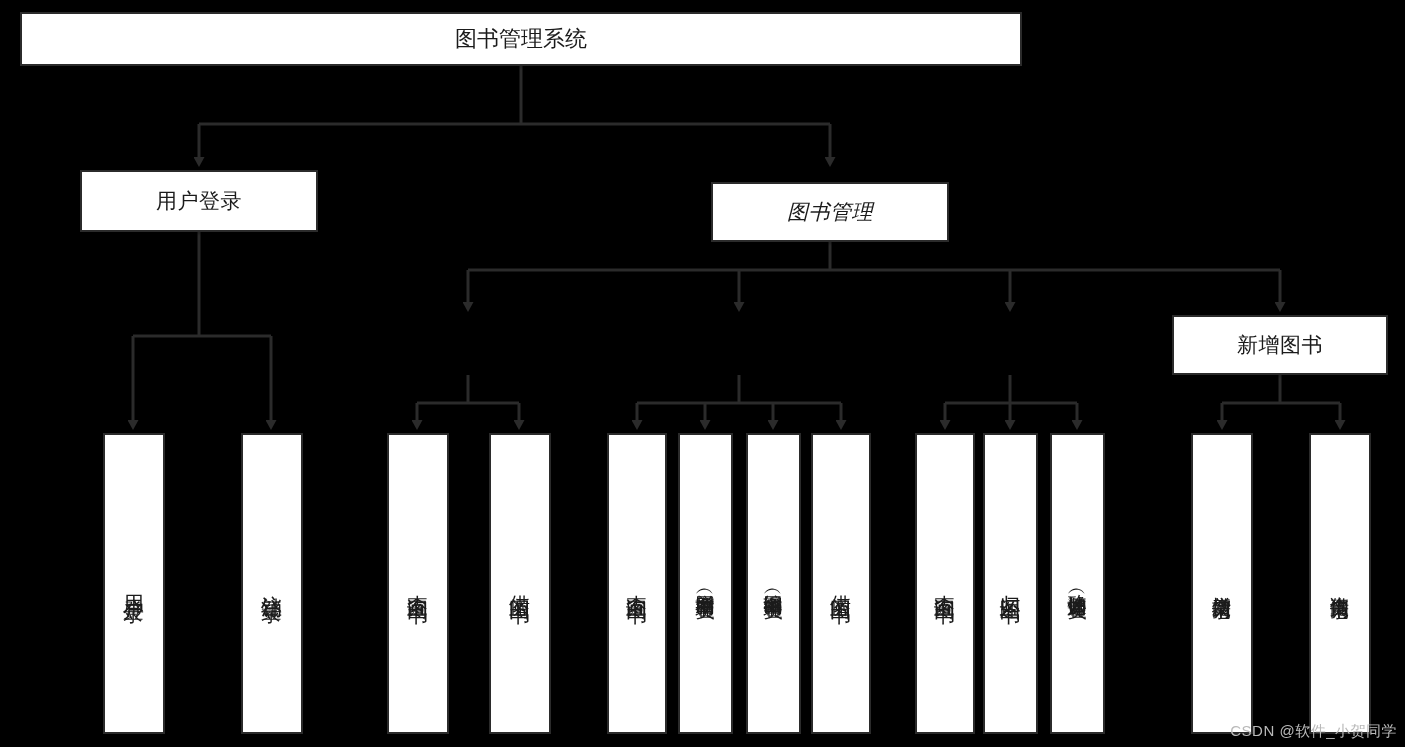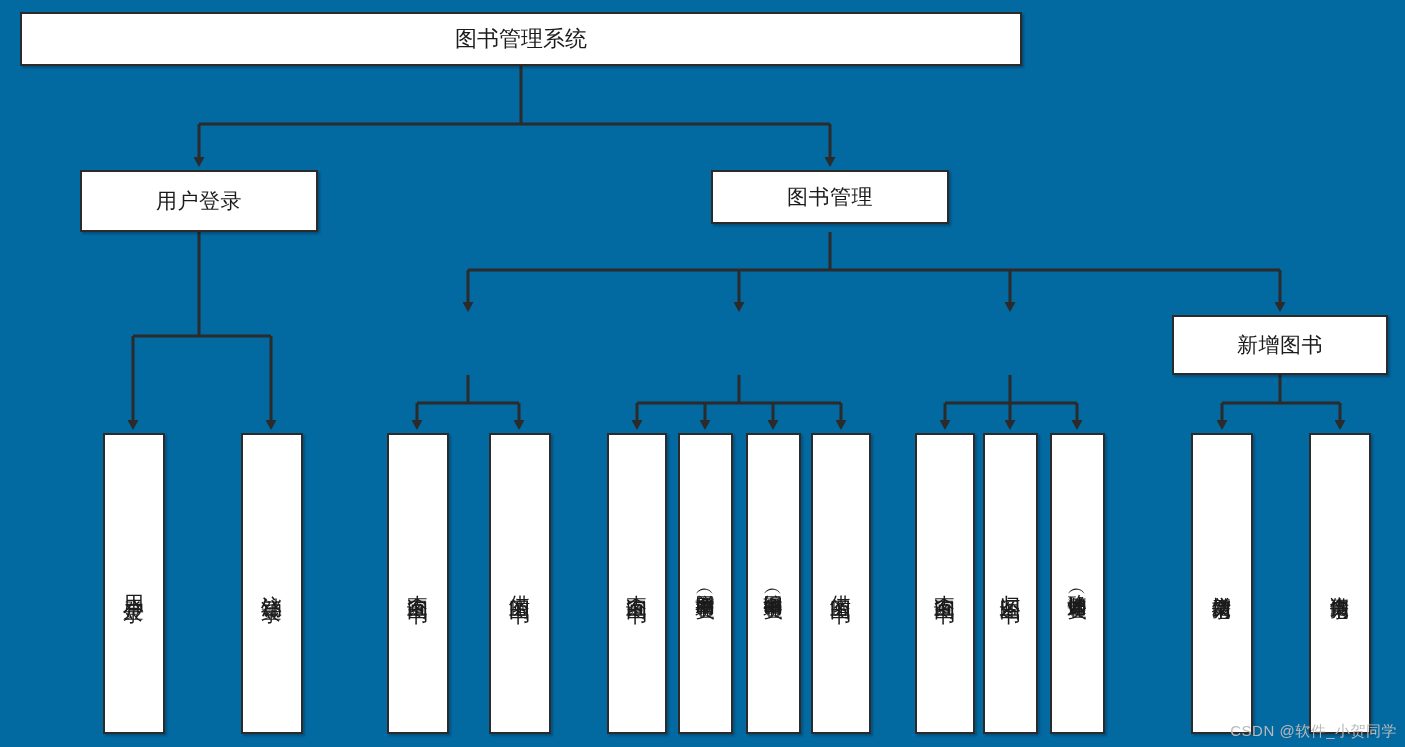--- a/index.html
+++ b/index.html
@@ -2,21 +2,21 @@
 <html><head>
 <meta charset="utf-8">
 <style>
   * { box-sizing: border-box; margin: 0; padding: 0; }
   html, body {
     width: 1405px; height: 747px;
     background: #ffffff;
     font-family: "Liberation Sans", "DejaVu Sans", sans-serif;
     overflow: hidden;
   }
-  #canvas { position: relative; width: 1405px; height: 747px; background: #0369a1; }
+  #canvas { position: relative; width: 1405px; height: 747px; background: #000000; }
 
   svg#wires { position: absolute; left: 0; top: 0; width: 1405px; height: 747px; pointer-events: none; }
 
   .node {
     position: absolute;
     border: 2px solid #2b2b2b;
     background: #ffffff;
     box-shadow: 2px 2px 2px rgba(0,0,0,0.25);
     display: flex;
     align-items: center;
@@ -113,21 +113,21 @@
     </g>
   </svg>
 
   <div class="node root" style="left:20px; top:12px; width:1002px; height:54px;">
     <span>图书管理系统</span>
   </div>
 
   <div class="node h" style="left:80px; top:170px; width:238px; height:62px;">
     <span>用户登录</span>
   </div>
-  <div class="node h" style="left:711px; top:170px; width:238px; height:54px;">
+  <div class="node h" style="left:711px; top:182px; width:238px; height:60px;font-style:italic;">
     <span>图书管理</span>
   </div>
 
   <div class="node h" style="left:1172px; top:315px; width:216px; height:60px;">
     <span>新增图书</span>
   </div>
 
   <div class="leaf" style="left:103px; top:433px; width:62px; height:301px;">
     <span class="vtext">用户登录</span>
   </div>

